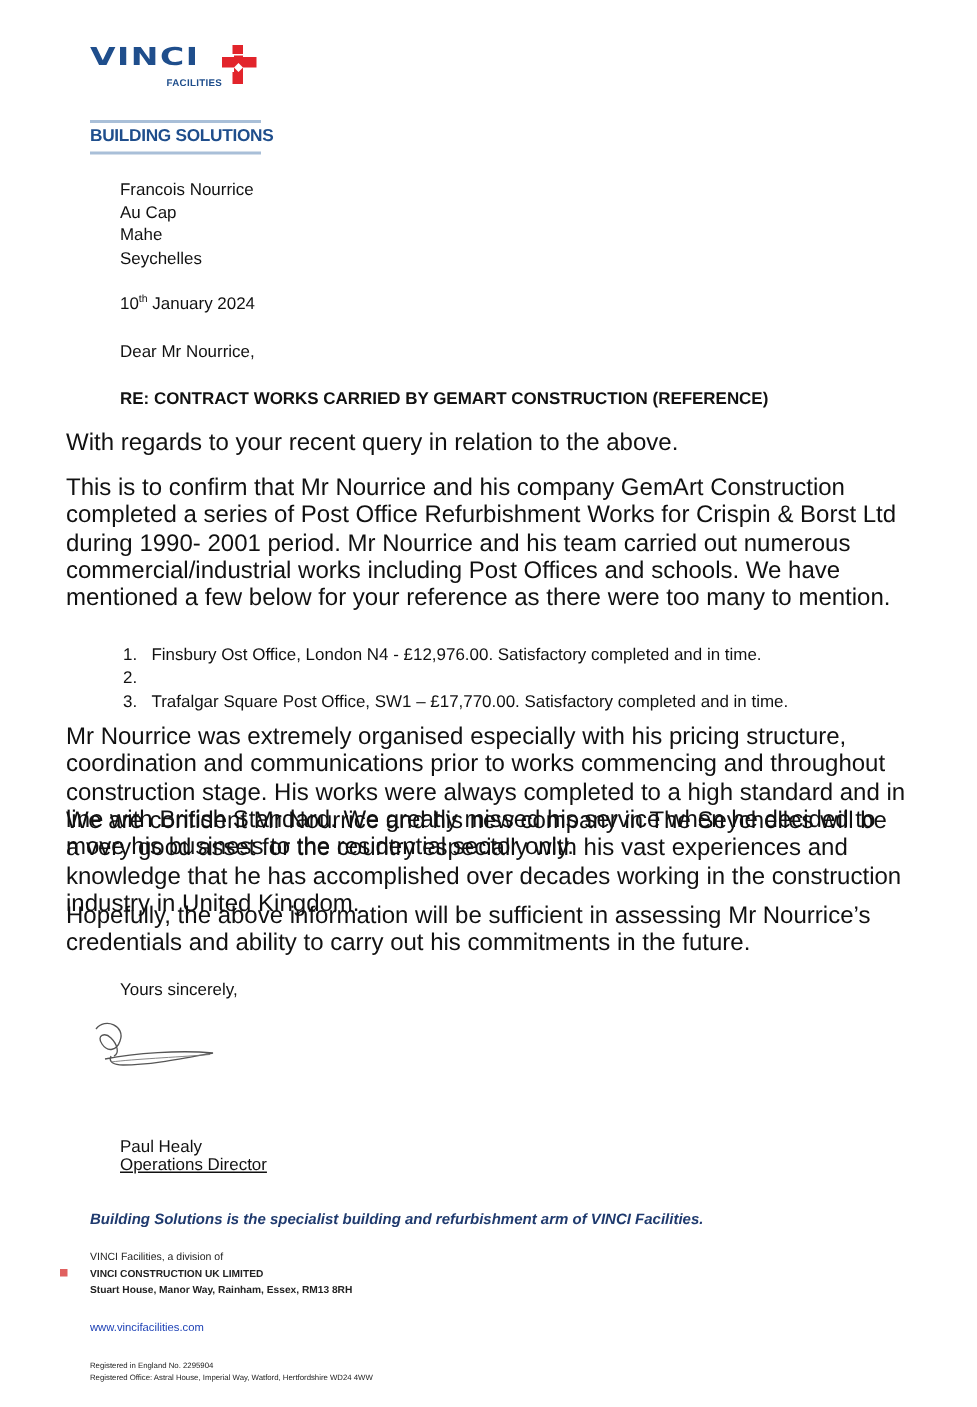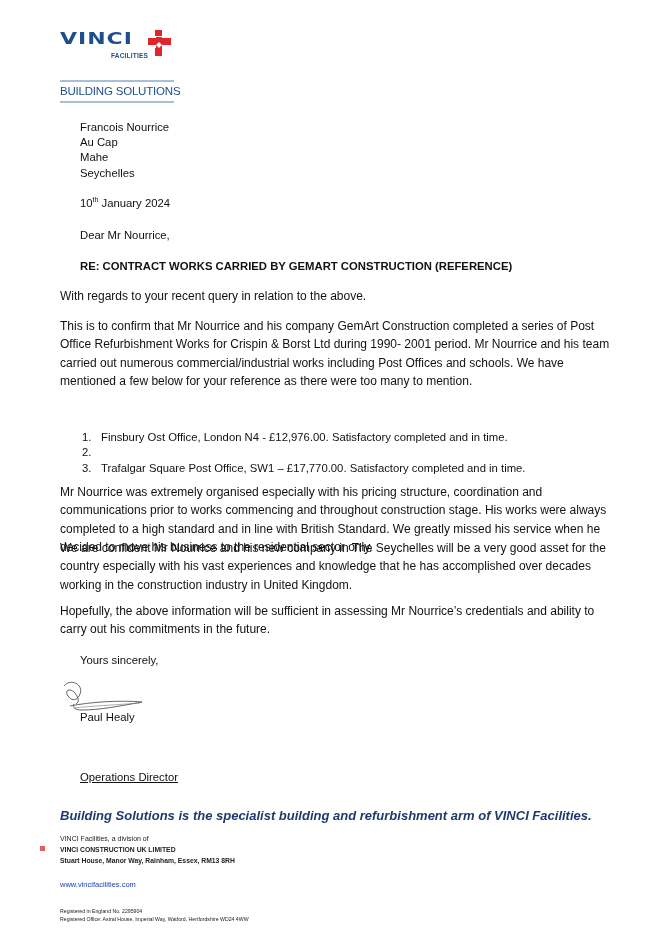--- a/index.html
+++ b/index.html
@@ -4,30 +4,30 @@
   <style>
     html, body { margin: 0; padding: 0; background: #ffffff; }
     body { width: 651px; height: 938px; position: relative; overflow: hidden;
            font-family: "Liberation Sans", "DejaVu Sans", sans-serif; color: #111; }
     .abs { position: absolute; }
     .logo-text { left: 60px; top: 29px; font-family: "DejaVu Sans", sans-serif; font-weight: bold;
                  font-size: 22px; letter-spacing: 1px; color: #1f4e8c; transform: scaleY(0.75); transform-origin: left top; }
     .logo-fac { left: 111px; top: 52px; font-size: 6.5px; font-weight: bold; color: #1f4e8c; letter-spacing: 0.2px; }
     .logo-mark { left: 144px; top: 28px; width: 30px; height: 30px; }
     .rule { left: 60px; width: 114px; height: 2px; background: #a9bfd8; }
-    .bs { left: 60px; top: 85px; font-size: 11.5px; font-weight: normal; color: #1f4e8c; letter-spacing: -0.2px; }
+    .bs { left: 60px; top: 85px; font-size: 11.5px; font-weight: bold; color: #1f4e8c; letter-spacing: -0.2px; }
     .txt { left: 60px; font-size: 11.3px; line-height: 15px; color: #111; padding-left: 20px; }
-    .para { left: 60px; width: 560px; font-size: 12px; line-height: 18.3px; color: #111; }
+    .para { left: 44px; width: 560px; font-size: 16px; line-height: 18.3px; color: #111; }
     .bold { font-weight: bold; }
     ol.refs { margin: 0; padding: 0; list-style: none; left: 82px; top: 430px; font-size: 11.3px; line-height: 15.3px; }
     ol.refs li { display: flex; }
     ol.refs li .num { width: 19px; }
     .sig { left: 60px; top: 680px; width: 90px; height: 36px; }
     .underline { text-decoration: underline; margin-top: 20px; }
-    .tagline { left: 60px; top: 808px; font-size: 13px; font-style: italic; font-weight: bold; color: #1f3a6e; }
+    .tagline { left: 60px; top: 808px; font-size: 10px; font-style: italic; font-weight: bold; color: #1f3a6e; }
     .small { left: 60px; font-size: 7px; line-height: 10px; color: #222; }
     .red-dot { left: 40px; top: 846px; width: 5px; height: 5px; background: #e0605f; }
     .link { left: 60px; top: 880px; font-size: 7.5px; color: #1b3fb5; }
     .reg { left: 60px; top: 908px; font-size: 5.2px; line-height: 7.5px; color: #222; }
     sup { font-size: 7px; line-height: 0; }
   </style>
 </head>
 <body>
 
 <div class="abs logo-text">VINCI</div>
@@ -73,21 +73,21 @@
 <div class="abs para" style="top:539px">We are confident Mr Nourrice and his new company in The Seychelles will be a very good asset for the country especially with his vast experiences and knowledge that he has accomplished over decades working in the construction industry in United Kingdom.</div>
 <div class="abs para" style="top:602px">Hopefully, the above information will be sufficient in assessing Mr Nourrice’s credentials and ability to carry out his commitments in the future.</div>
 
 <div class="abs txt" style="top:653px">Yours sincerely,</div>
 
 <svg class="abs sig" viewBox="0 0 90 36">
   <path d="M4 6 C 10 -2, 24 4, 20 14 C 18 20, 12 22, 8 16 C 4 10, 10 8, 14 12 C 18 16, 20 22, 16 24 M10 26 C 30 22, 60 20, 82 22 C 60 26, 40 30, 22 30 C 16 30, 12 28, 14 24" fill="none" stroke="#555" stroke-width="0.9"></path>
   <path d="M14 28 C 30 26, 55 25, 80 23" fill="none" stroke="#777" stroke-width="0.6"></path>
 </svg>
 
-<div class="abs txt" style="top:710px">Paul Healy</div>
+<div class="abs txt" style="top:758px">Paul Healy</div>
 <div class="abs txt underline" style="top:750px">Operations Director</div>
 
 <div class="abs tagline">Building Solutions is the specialist building and refurbishment arm of VINCI Facilities.</div>
 <div class="abs red-dot"></div>
 <div class="abs small" style="top:834px">VINCI Facilities, a division of</div>
 <div class="abs small bold" style="top:845px; font-size:6.8px">VINCI CONSTRUCTION UK LIMITED</div>
 <div class="abs small bold" style="top:856px; font-size:6.8px">Stuart House, Manor Way, Rainham, Essex, RM13 8RH</div>
 <div class="abs link">www.vincifacilities.com</div>
 <div class="abs reg">
   <div>Registered in England No. 2295904</div>

